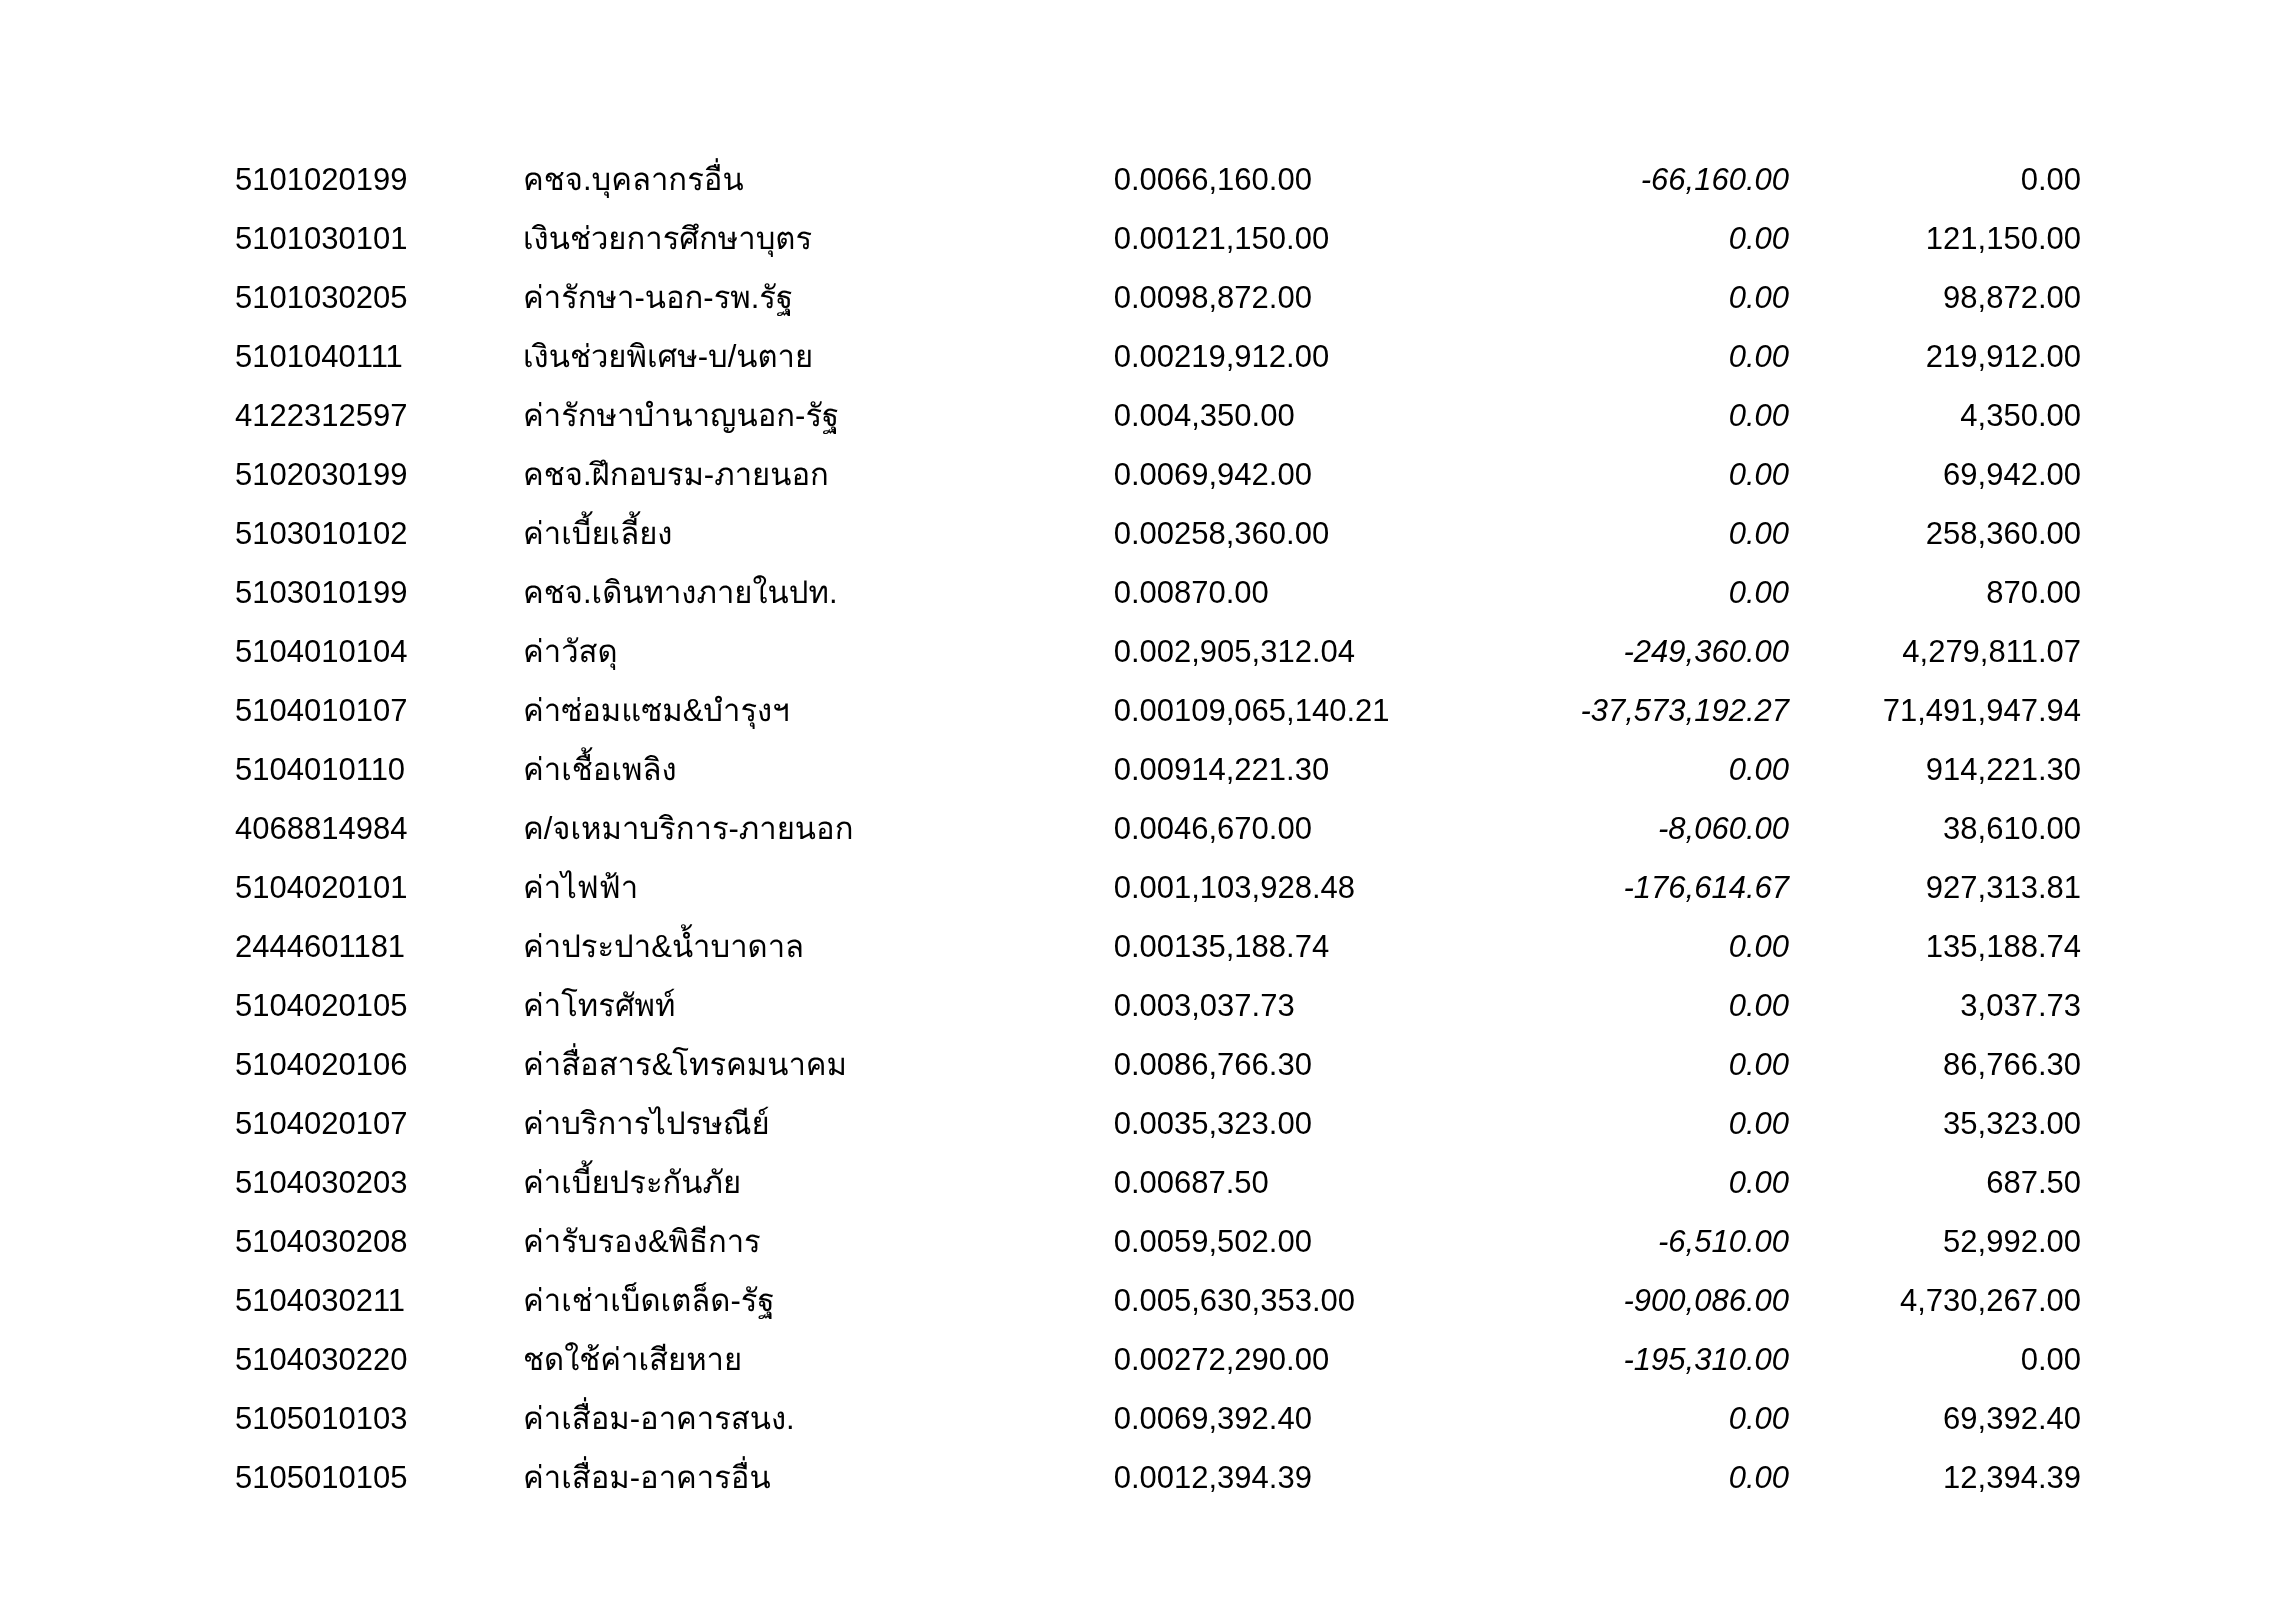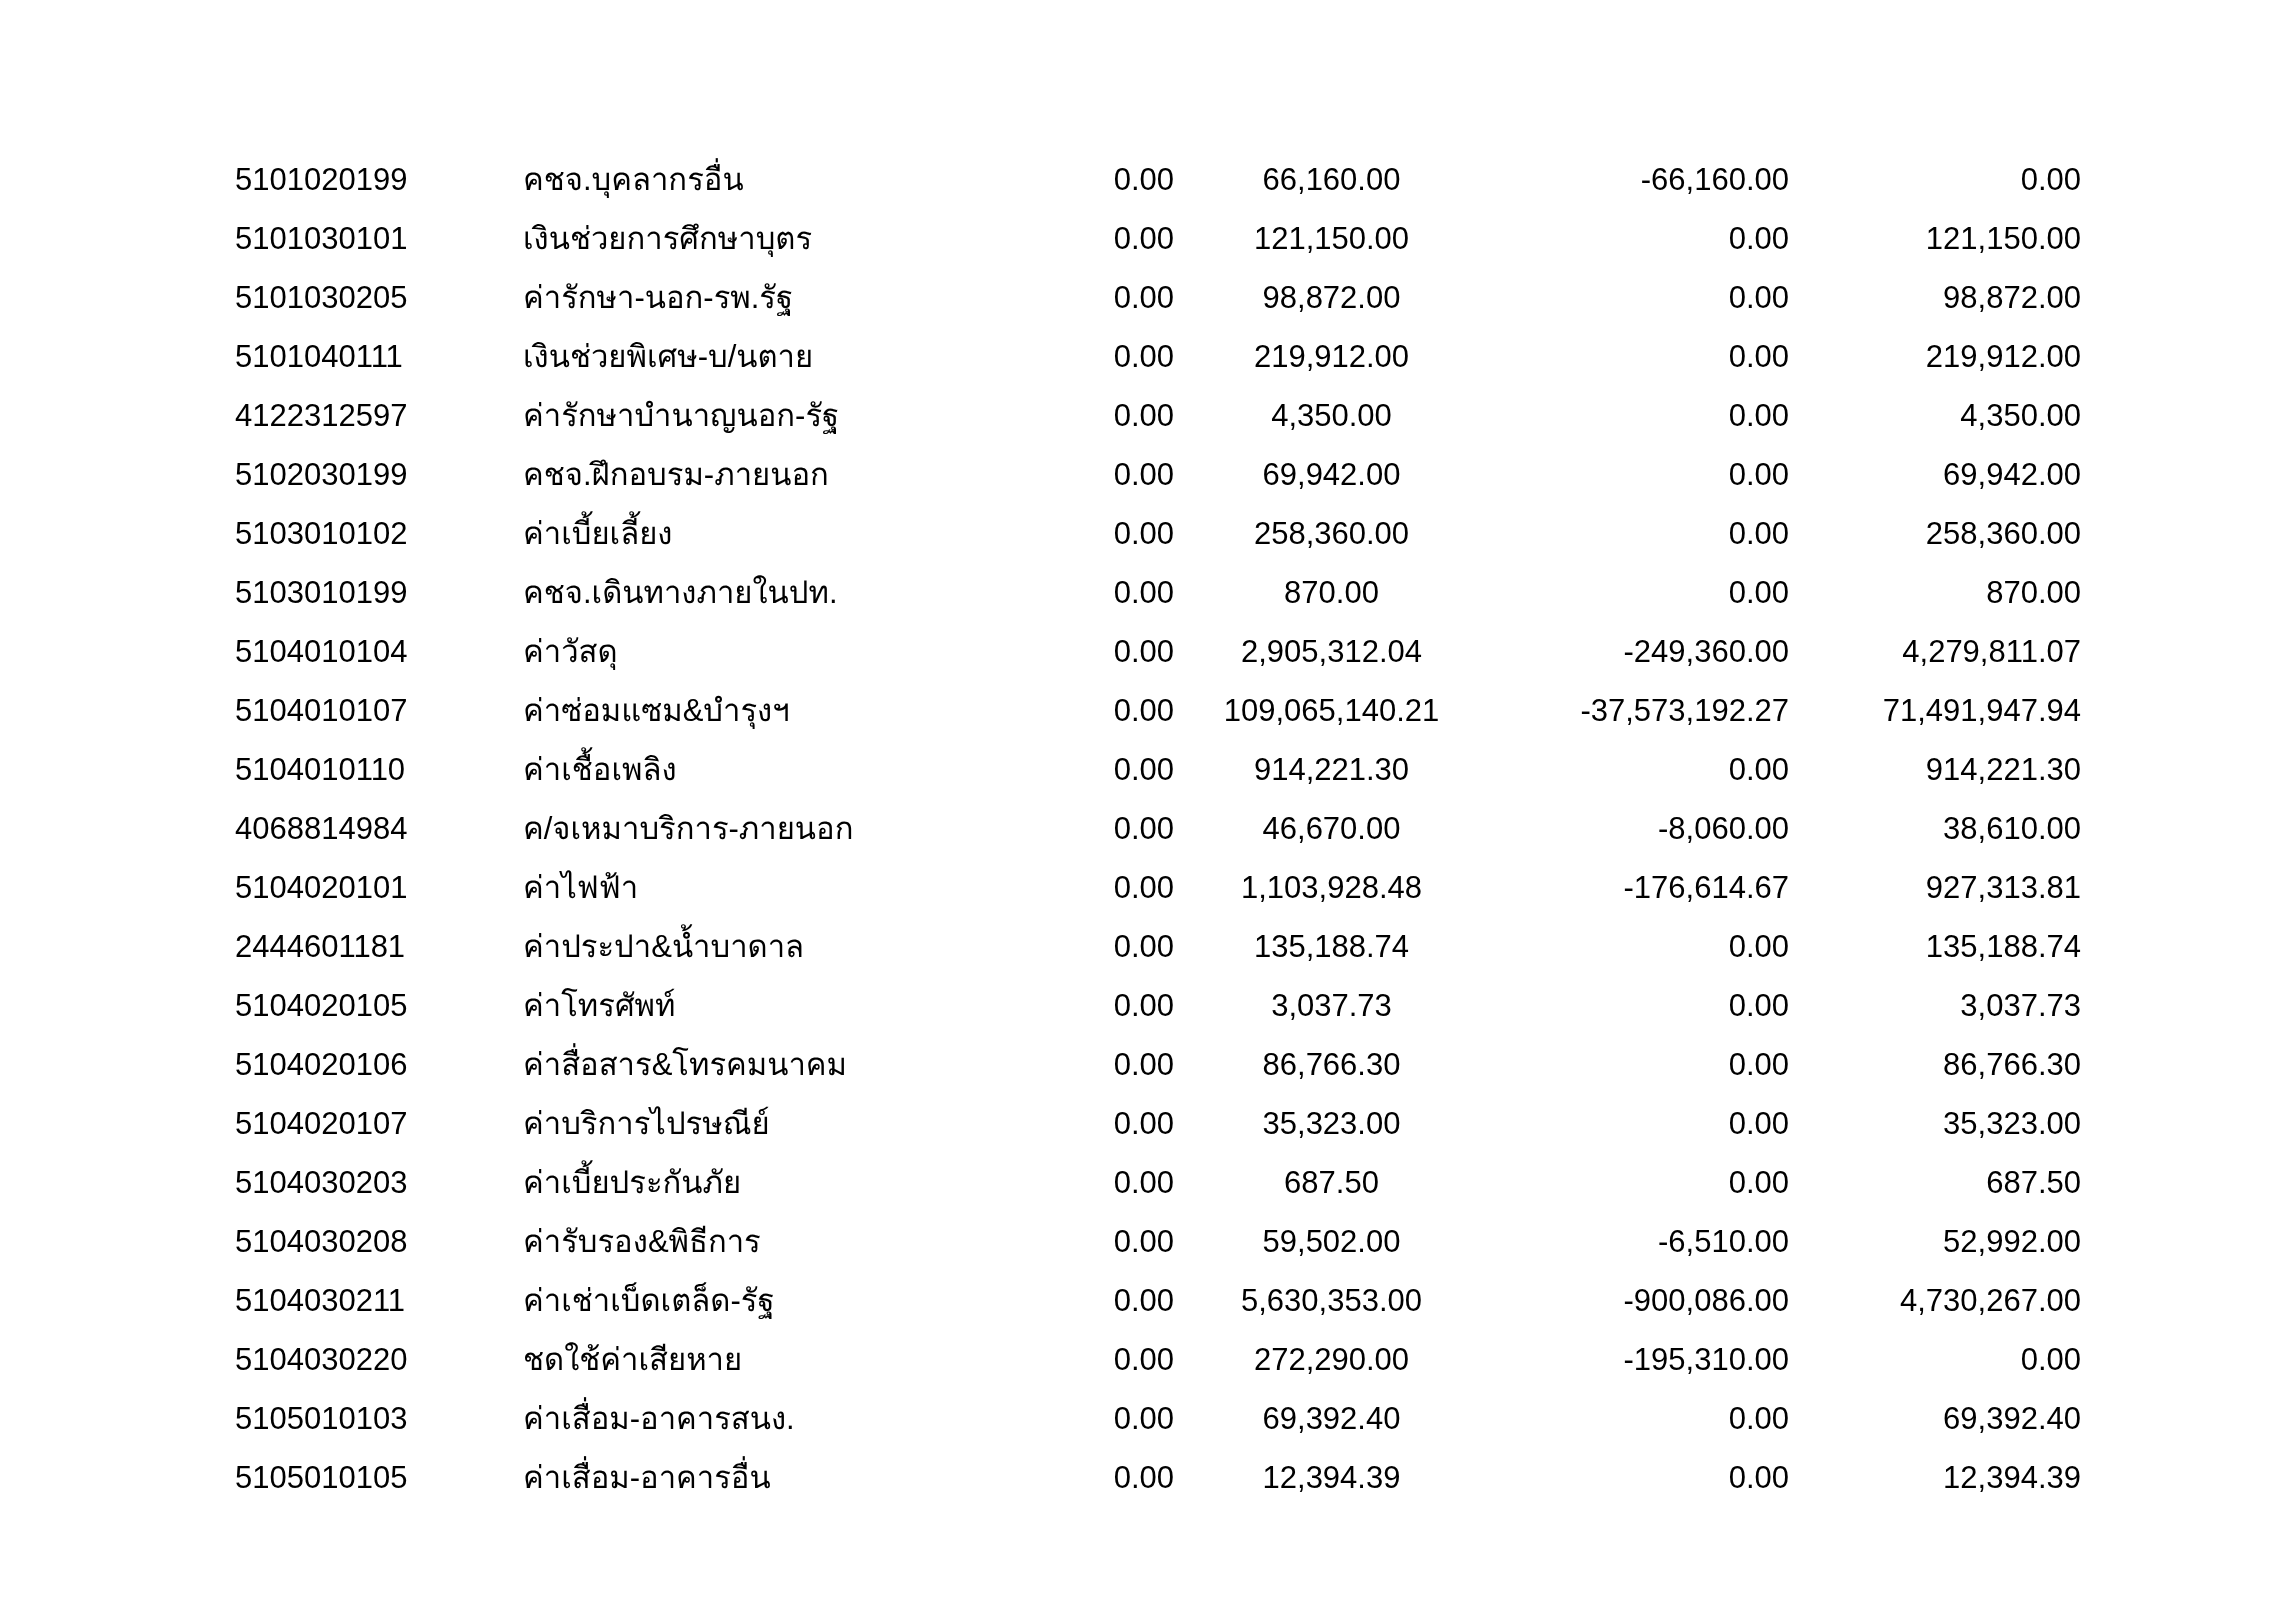--- a/index.html
+++ b/index.html
@@ -34,22 +34,22 @@
     height: 59px;
   }
   .cell {
     white-space: nowrap;
     font-size: 31px;
     line-height: 1;
   }
   .cell.code  { width: 276px; text-align: left; }
   .cell.desc  { width: 358px; text-align: left; margin-left: 12px; }
   .cell.c3    { width: 293px; text-align: right; }
-  .cell.c4    { width: 315px; text-align: center; }
-  .cell.c5    { width: 300px; text-align: right; }
+  .cell.c4    { width: 315px; text-align: left; }
+  .cell.c5    { width: 300px; text-align: right; font-style: italic; }
   .cell.c6    { width: 292px; text-align: right; }
 </style>
 </head>
 <body>
 
 <div class="sheet">
   <div class="accounts-table">
   <div class="trow">
     <span class="cell code">5101020199</span>
     <span class="cell desc">คชจ.บุคลากรอื่น</span>

